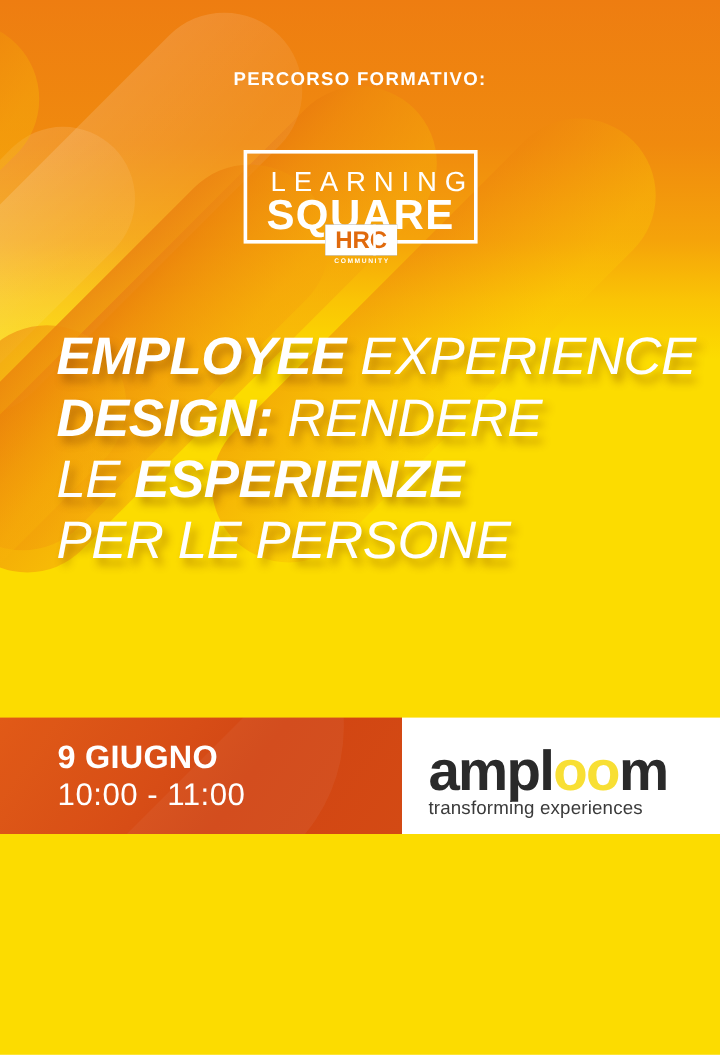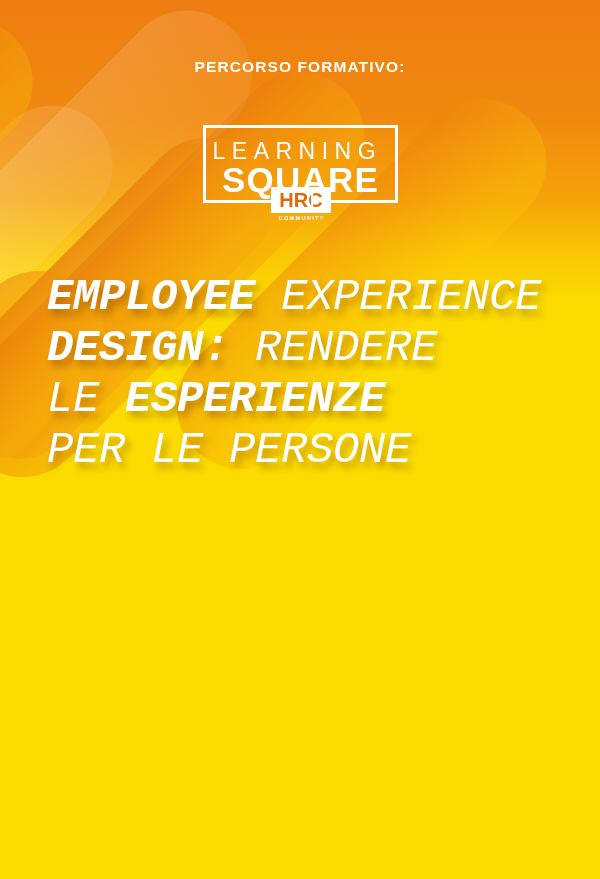--- a/index.html
+++ b/index.html
@@ -66,21 +66,21 @@
     height: 78px;
     border: 3px solid #ffffff;
     box-sizing: border-box;
     z-index: 5;
   }
   .ls-learning {
     position: absolute;
     top: 11px;
     left: 0;
     right: 0;
-    text-align: left;
+    text-align: right;
     color: #ffffff;
     font-size: 23px;
     font-weight: 300;
     letter-spacing: 6.5px;
     text-indent: 6.5px;
     line-height: 25px;
   }
   .ls-square {
     position: absolute;
     top: 33px;
@@ -130,21 +130,20 @@
     top: 272px;
     width: 530px;
     z-index: 5;
     color: #ffffff;
     font-size: 44px;
     line-height: 51px;
     font-style: italic;
     font-weight: 400;
     letter-spacing: -0.4px;
     text-shadow: 4px 6px 7px rgba(120, 55, 0, 0.42);
-    font-family: Liberation Mono, monospace;
   }
   .headline .b { font-weight: 800; }
   .headline .l { font-weight: 400; }
   .headline > div { white-space: nowrap; }
 
   
   .footer-bar {
     position: absolute;
     left: 0;
     top: 598px;
@@ -325,14 +324,33 @@
     </div>
     <div>
       <span class="l">LE</span>
       <span class="b">ESPERIENZE</span>
     </div>
     <div>
       <span class="l">PER LE PERSONE</span>
     </div>
   </div>
 
+  <div class="footer-bar">
+
+    <div class="date-panel">
+      <div class="sheen"></div>
+      <div class="sheen2"></div>
+      <div class="date-text">
+        <div class="date-day">9 GIUGNO</div>
+        <div class="date-time">10:00 - 11:00</div>
+      </div>
+    </div>
+
+    <div class="logo-panel">
+      <div class="amploom">
+        <div class="amploom-word"><span>ampl</span><span class="oo">oo</span><span>m</span></div>
+        <div class="amploom-tag">transforming experiences</div>
+      </div>
+    </div>
+
+  </div>
 
 </div>
 
 </body></html>

